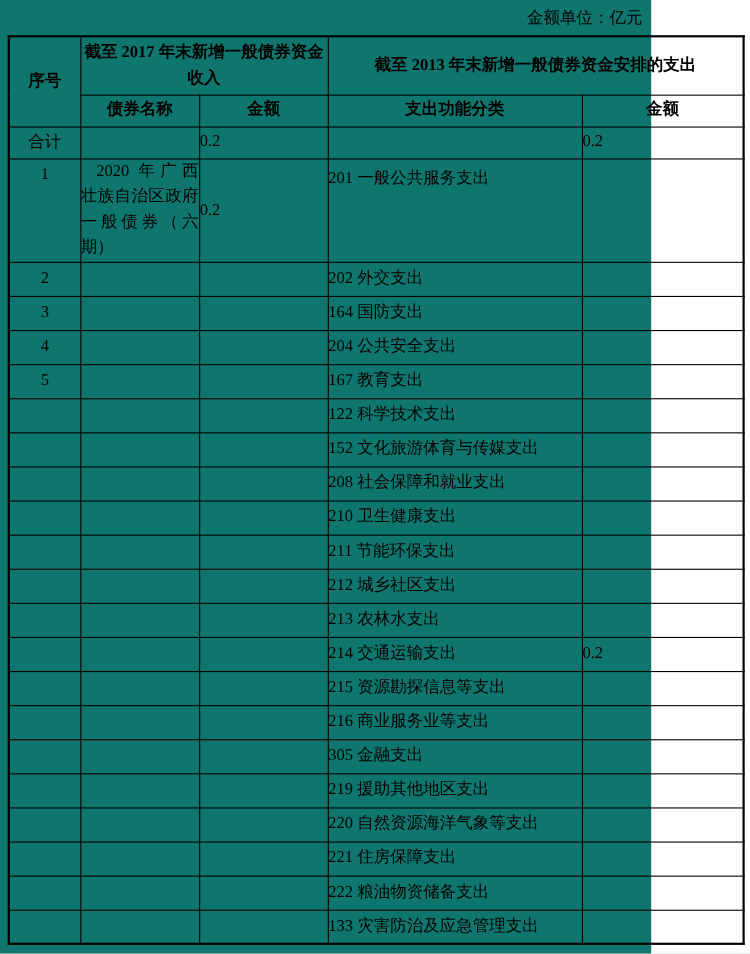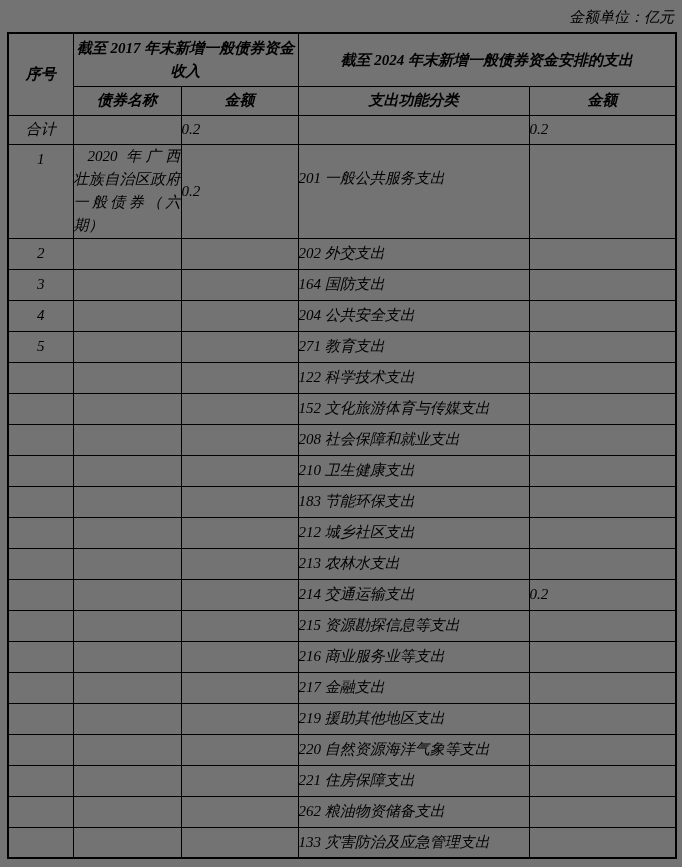--- a/index.html
+++ b/index.html
@@ -4,26 +4,25 @@
 <style>
   html, body {
     margin: 0;
     padding: 0;
     background: #ffffff;
     width: 682px;
     font-family: "Liberation Serif", "DejaVu Serif", serif;
     color: #000000;
   }
   .page {
-    width: 682px;
+    width: 592px;
     height: 867px;
-    background: #737373;
+    background: #0f766e;
     box-sizing: border-box;
     padding-top: 6px;
-    font-style: italic;
   }
   .unit-label {
     text-align: right;
     font-size: 15px;
     padding-right: 8px;
     height: 26px;
     line-height: 22px;
   }
   table.bond-table {
     border-collapse: collapse;
@@ -78,21 +77,21 @@
     vertical-align: middle;
   }
   td.cat {
     text-align: left;
     padding-left: 8px;
     vertical-align: middle;
     line-height: 1.4;
   }
   tr.r-tall td.cat {
     vertical-align: top;
-    padding-top: 23px;
+    padding-top: 7px;
   }
 </style>
 </head>
 <body>
 
 <div class="page">
 
   <div class="unit-label">金额单位：亿元</div>
 
   <table class="bond-table">
@@ -101,21 +100,21 @@
       <col style="width:108px">
       <col style="width:117px">
       <col style="width:231px">
       <col style="width:147px">
     </colgroup>
 
     <tbody>
         <tr class="h-group">
       <th rowspan="2">序号</th>
       <th colspan="2">截至 2017 年末新增一般债券资金收入</th>
-      <th colspan="2">截至 2024 年末新增一般债券资金安排的支出</th>
+      <th colspan="2">截至 2013 年末新增一般债券资金安排的支出</th>
     </tr>
     <tr class="h-sub">
       <th>债券名称</th>
       <th>金额</th>
       <th>支出功能分类</th>
       <th>金额</th>
     </tr>
 
     <tr class="r-total">
       <td class="serial">合计</td>
@@ -154,21 +153,21 @@
       <td class="bond"></td>
       <td class="amt-in"></td>
       <td class="cat">204 公共安全支出</td>
       <td class="amt-ex"></td>
     </tr>
 
     <tr class="r">
       <td class="serial">5</td>
       <td class="bond"></td>
       <td class="amt-in"></td>
-      <td class="cat">271 教育支出</td>
+      <td class="cat">167 教育支出</td>
       <td class="amt-ex"></td>
     </tr>
 
     <tr class="r">
       <td class="serial"></td>
       <td class="bond"></td>
       <td class="amt-in"></td>
       <td class="cat">122 科学技术支出</td>
       <td class="amt-ex"></td>
     </tr>
@@ -194,21 +193,21 @@
       <td class="bond"></td>
       <td class="amt-in"></td>
       <td class="cat">210 卫生健康支出</td>
       <td class="amt-ex"></td>
     </tr>
 
     <tr class="r">
       <td class="serial"></td>
       <td class="bond"></td>
       <td class="amt-in"></td>
-      <td class="cat">183 节能环保支出</td>
+      <td class="cat">211 节能环保支出</td>
       <td class="amt-ex"></td>
     </tr>
 
     <tr class="r">
       <td class="serial"></td>
       <td class="bond"></td>
       <td class="amt-in"></td>
       <td class="cat">212 城乡社区支出</td>
       <td class="amt-ex"></td>
     </tr>
@@ -242,21 +241,21 @@
       <td class="bond"></td>
       <td class="amt-in"></td>
       <td class="cat">216 商业服务业等支出</td>
       <td class="amt-ex"></td>
     </tr>
 
     <tr class="r">
       <td class="serial"></td>
       <td class="bond"></td>
       <td class="amt-in"></td>
-      <td class="cat">217 金融支出</td>
+      <td class="cat">305 金融支出</td>
       <td class="amt-ex"></td>
     </tr>
 
     <tr class="r">
       <td class="serial"></td>
       <td class="bond"></td>
       <td class="amt-in"></td>
       <td class="cat">219 援助其他地区支出</td>
       <td class="amt-ex"></td>
     </tr>
@@ -274,21 +273,21 @@
       <td class="bond"></td>
       <td class="amt-in"></td>
       <td class="cat">221 住房保障支出</td>
       <td class="amt-ex"></td>
     </tr>
 
     <tr class="r">
       <td class="serial"></td>
       <td class="bond"></td>
       <td class="amt-in"></td>
-      <td class="cat">262 粮油物资储备支出</td>
+      <td class="cat">222 粮油物资储备支出</td>
       <td class="amt-ex"></td>
     </tr>
 
     <tr class="r">
       <td class="serial"></td>
       <td class="bond"></td>
       <td class="amt-in"></td>
       <td class="cat">133 灾害防治及应急管理支出</td>
       <td class="amt-ex"></td>
     </tr>

